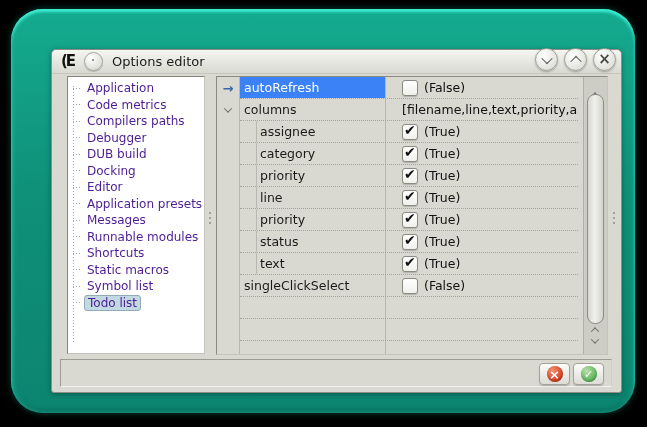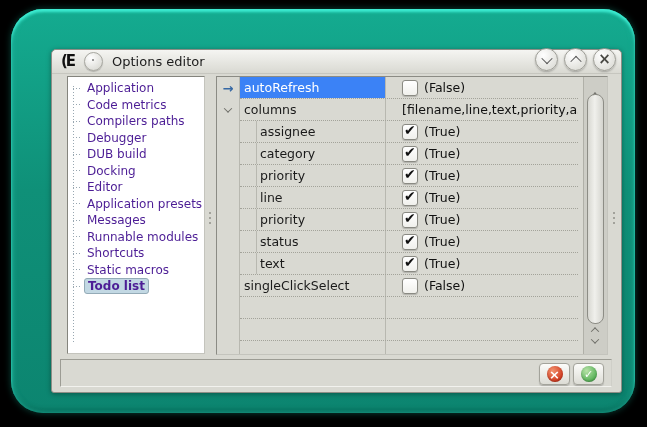--- a/index.html
+++ b/index.html
@@ -40,21 +40,21 @@
   .tree{position:absolute;left:15px;top:26px;width:138px;height:278px;background:#fff;
         border:1px solid;border-color:#84847d #c4c4bd #c4c4bd #84847d;box-sizing:border-box;
         overflow:hidden;padding:3px 0 0 5px;}
   .tree-inner{position:relative;height:100%;}
   .tree-vline{position:absolute;left:0;top:6px;width:1px;height:256px;
         background-image:repeating-linear-gradient(to bottom,#98a7b1 0 1px,transparent 1px 3px);}
   .tree-item{position:relative;height:16.5px;display:flex;align-items:center;font-size:12px;color:#4c1d95;}
   .tree-stub{width:8px;height:1px;margin-right:3px;flex:none;
         background-image:repeating-linear-gradient(to right,#98a7b1 0 1px,transparent 1px 3px);}
   .tree-label{padding:0 2px;white-space:nowrap;border:1px solid transparent;}
-  .tree-item.sel .tree-label{background:#c2d8e3;border:1px solid #94abb7;border-radius:3px;padding:0 3px;font-weight:bold;}
+  .tree-item.sel .tree-label{background:#c2d8e3;border:1px solid #94abb7;border-radius:3px;padding:0 3px;}
 
   .dots{position:absolute;display:flex;flex-direction:column;gap:3px;}
   .dots i{width:2px;height:2px;border-radius:50%;background:#8f8f88;}
 
   
   .grid{position:absolute;left:164px;top:26px;width:392px;height:279px;box-sizing:border-box;
         border:1px solid;border-color:#8b8b84 #c4c4bd #c4c4bd #8b8b84;background:#d9d9d2;overflow:hidden;}
   .gutter{position:absolute;left:0;top:0;bottom:0;width:22px;border-right:1px solid #b8b8b0;}
   .gutter-icon{position:absolute;left:0;width:22px;height:22px;display:flex;align-items:center;justify-content:center;}
   .g-arrow{color:#3668a4;font-weight:bold;font-size:13px;line-height:1;}
@@ -159,20 +159,24 @@
             <span class="tree-label">Runnable modules</span>
           </div>
           <div class="tree-item">
             <span class="tree-stub"></span>
             <span class="tree-label">Shortcuts</span>
           </div>
           <div class="tree-item">
             <span class="tree-stub"></span>
             <span class="tree-label">Static macros</span>
           </div>
+          <div class="tree-item">
+            <span class="tree-stub"></span>
+            <span class="tree-label">Symbol list</span>
+          </div>
           <div class="tree-item sel">
             <span class="tree-stub"></span>
             <span class="tree-label">Todo list</span>
           </div>
         </div>
     </div>
 
     <span class="dots" style="left:157px;top:162px;">
         <i></i>
         <i></i>

